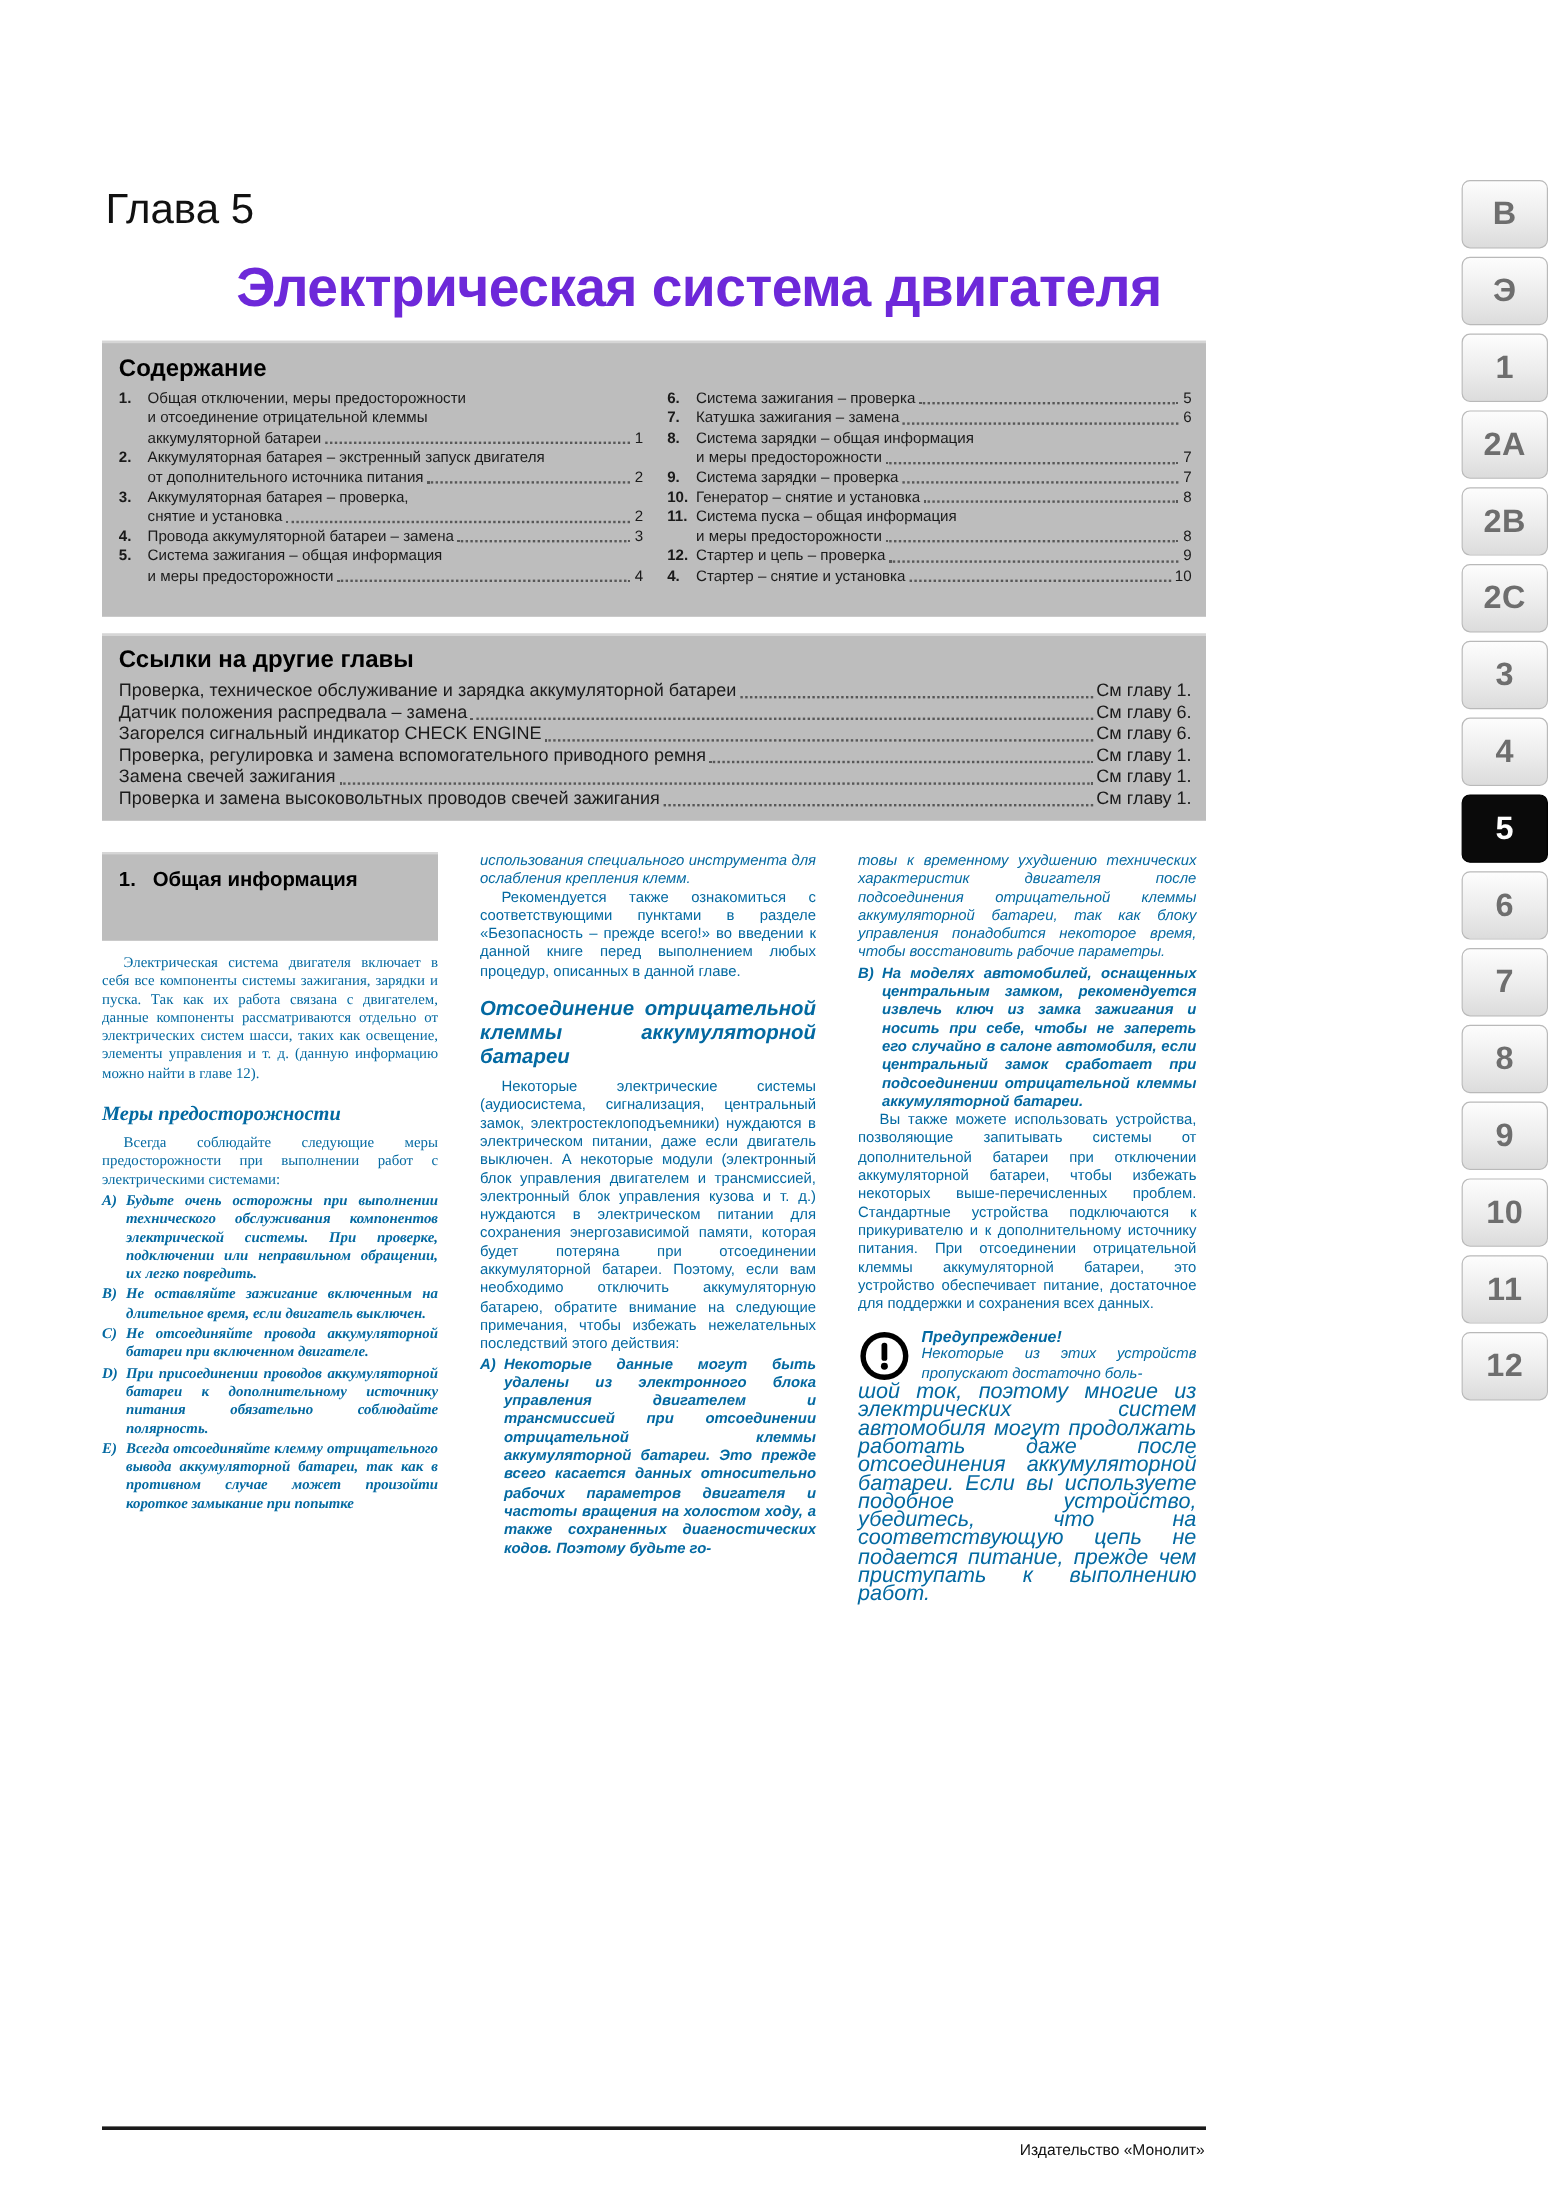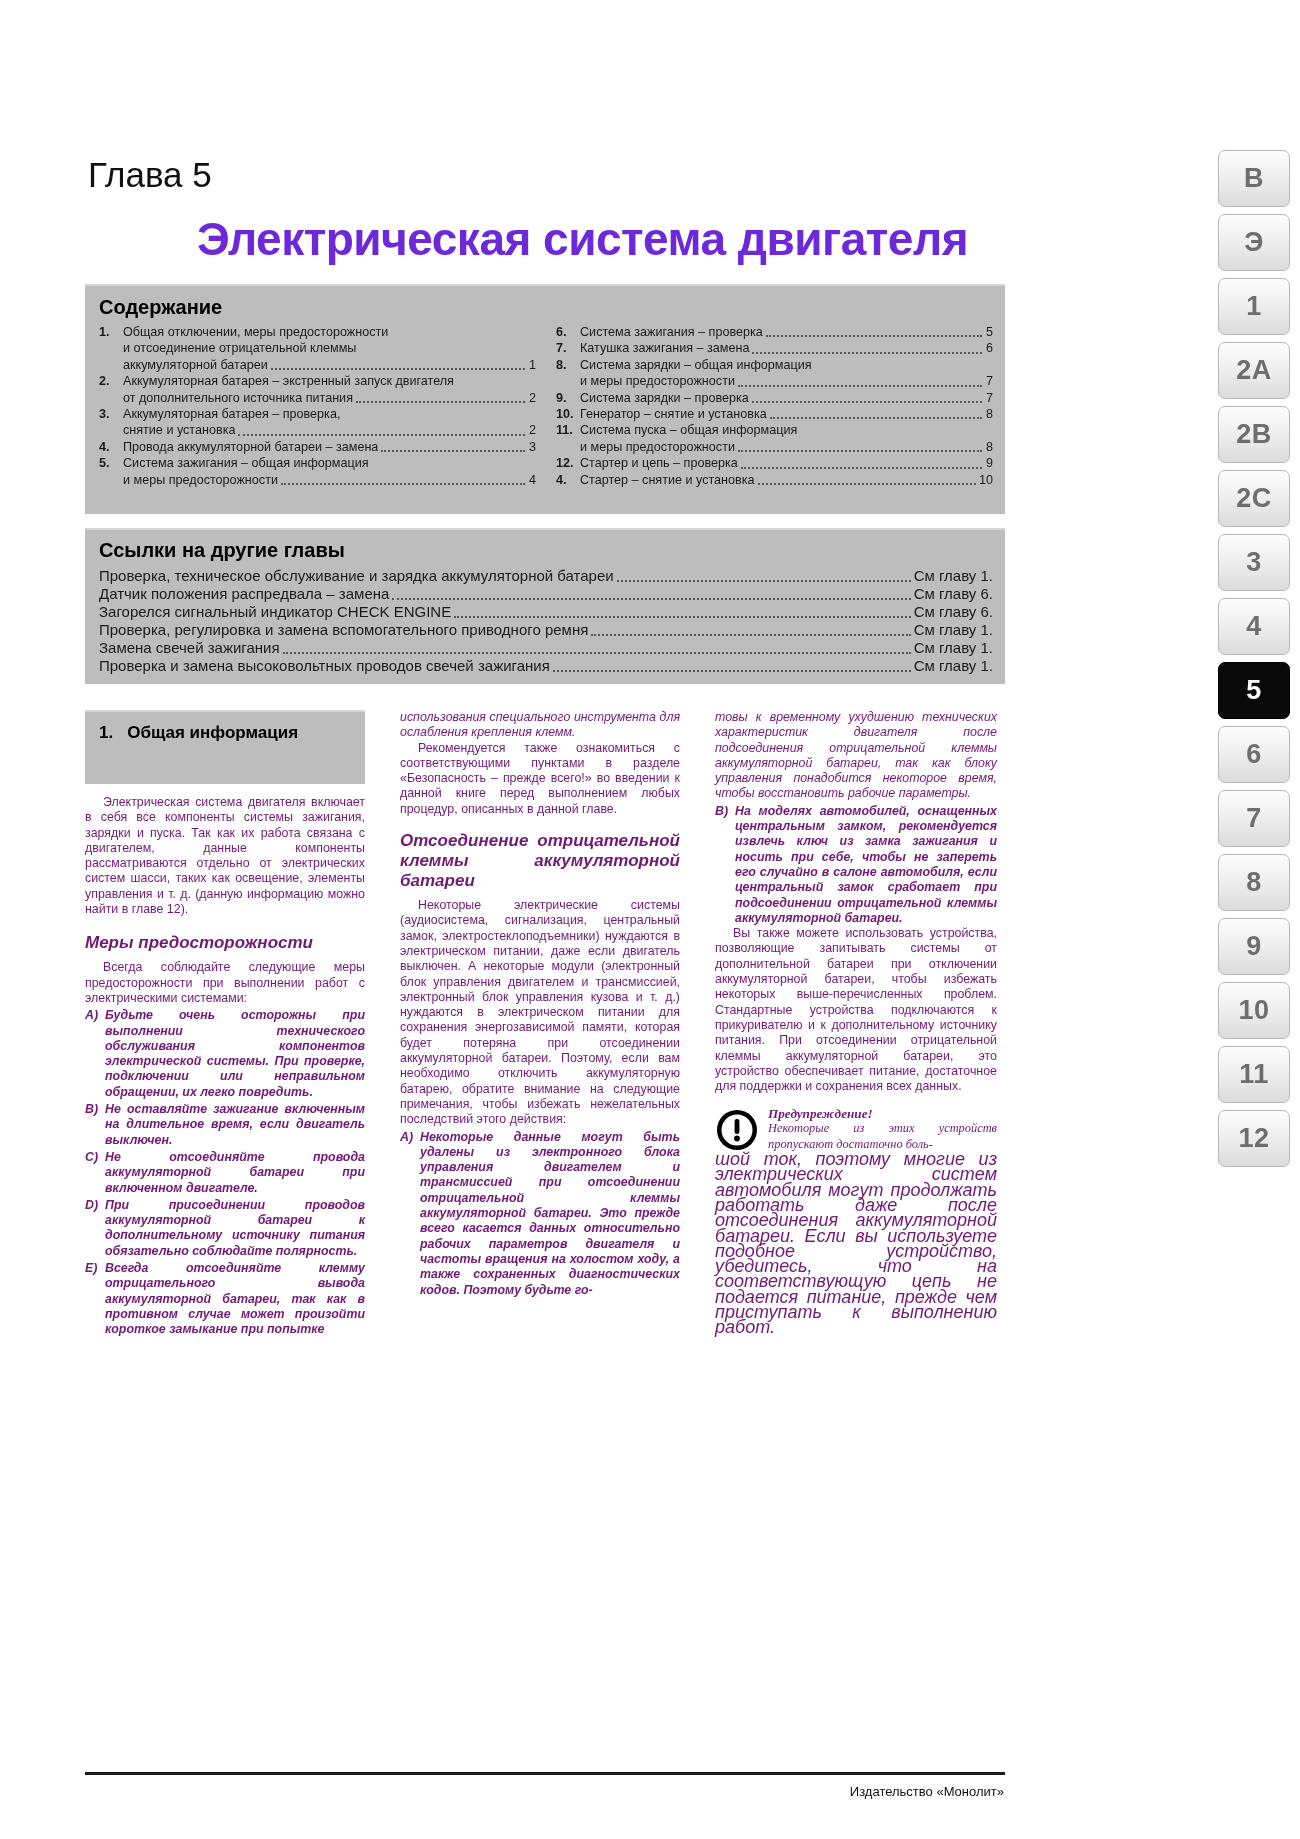--- a/index.html
+++ b/index.html
@@ -99,23 +99,23 @@
     position:absolute;left:14px;top:11px;
     font-size:17px;font-weight:bold;color:#000;
     display:flex;gap:14px;
   }
 
   
   .col{
     position:absolute;top:0;
     font-size:12.4px;line-height:15.3px;
     text-align:justify;
-    color:#701a75;
-  }
-  #col1{left:85px;top:795px;width:280px;}
+    color:#0369a1;
+  }
+  #col1{left:85px;top:795px;width:280px;font-family:Liberation Serif, serif;}
   #col2{left:400px;top:710px;width:280px;}
   #col3{left:715px;top:710px;width:282px;}
 
   .col p{margin:0;text-indent:18px;text-align:justify;}
   .col p.noind{text-indent:0;}
   .h-sub{
     font-size:17px;font-weight:bold;font-style:italic;
     line-height:20px;margin:14px 0 7px 0;text-indent:0;
   }
   .h-sub.first{margin-top:16px;}
@@ -126,21 +126,21 @@
   .list-it .lbl{flex:0 0 15px;}
   .list-it .txt{flex:1 1 auto;text-align:justify;}
   p.ital{font-style:italic;text-indent:18px;}
 
   
   .warn{
     margin-top:12px;
     font-style:italic;
   }
   .warn-head{
-    display:flex;align-items:flex-end;gap:9px;font-family:Liberation Serif, serif;
+    display:flex;align-items:flex-end;gap:9px;
   }
   .warn-icon{flex:0 0 44px;height:44px;margin-top:1px;}
   .warn-right{flex:1 1 auto;}
   .warn-title{
     font-weight:bold;font-style:italic;font-size:13.2px;line-height:15px;
   }
   .warn-lead{font-style:italic;font-size:12.4px;line-height:15.3px;text-align:justify;}
   .warn-body{font-style:italic;font-size:18px;line-height:15.3px;text-align:justify;margin-top:0;}
 
   

